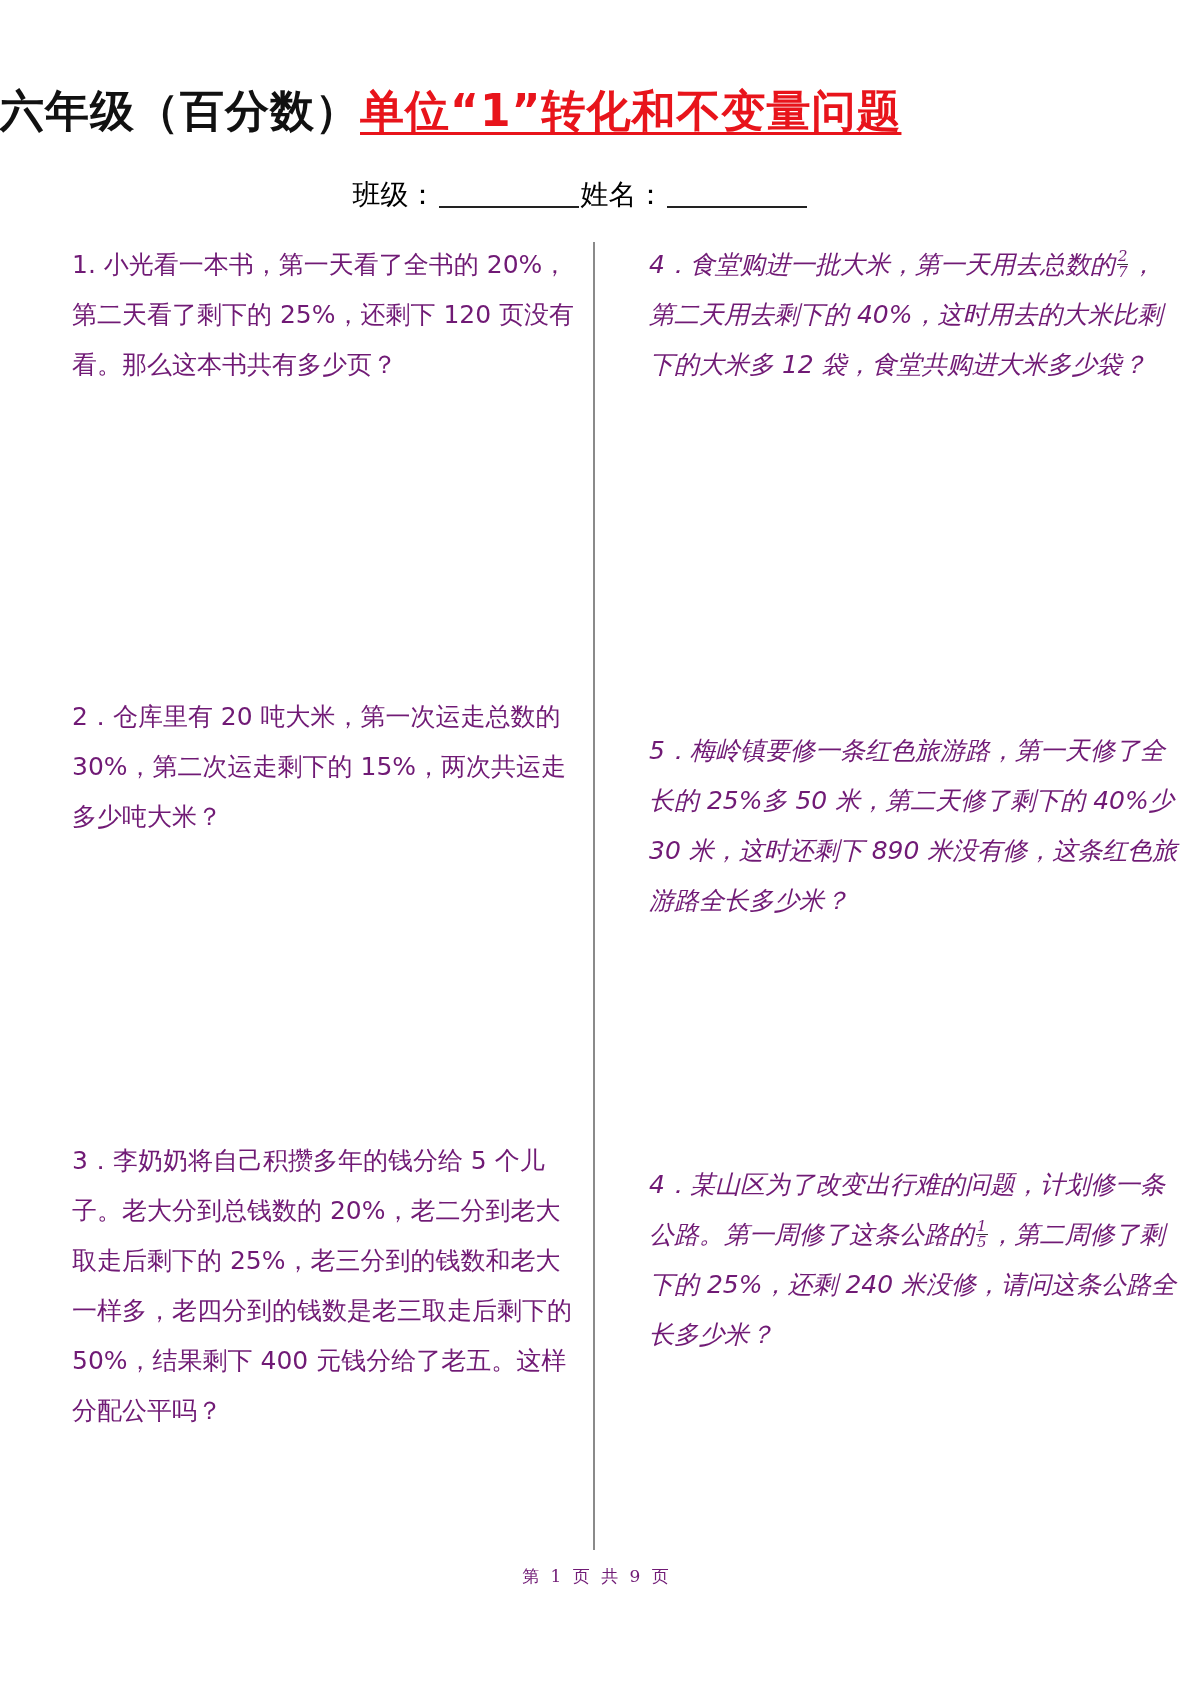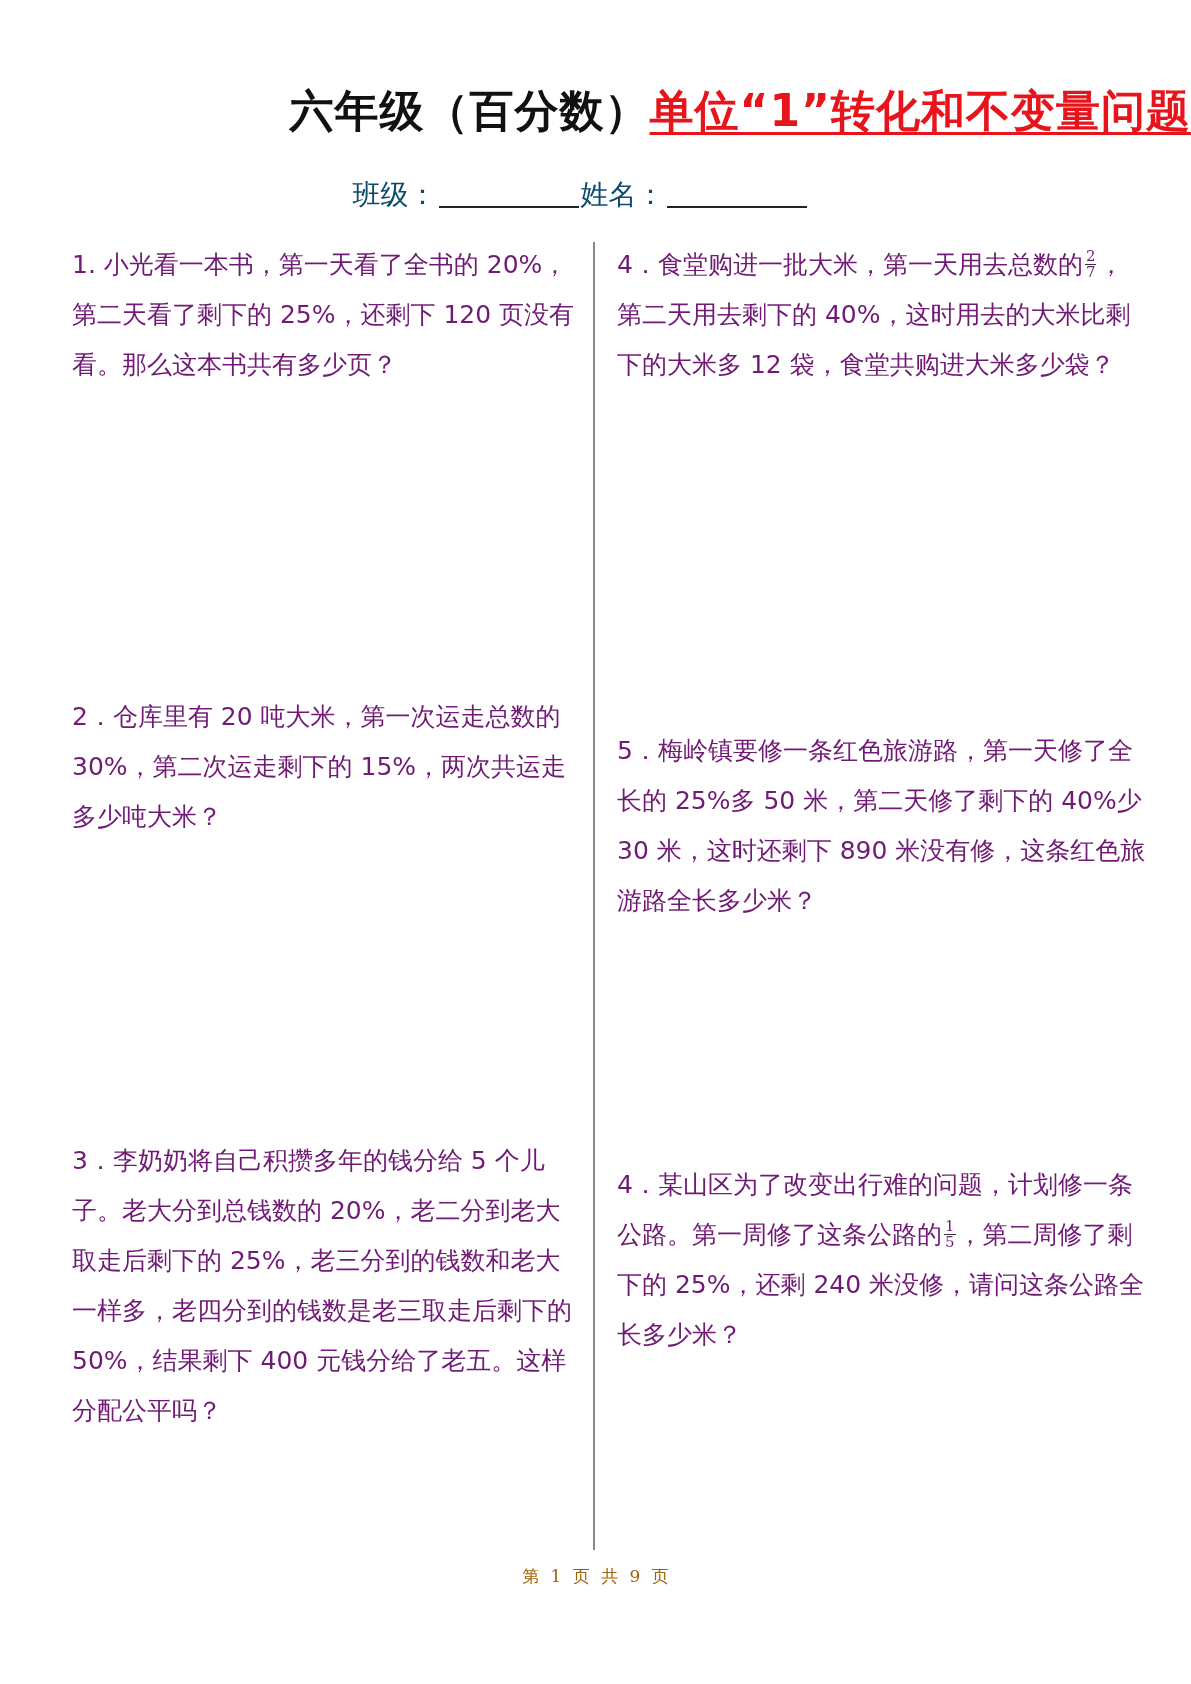--- a/index.html
+++ b/index.html
@@ -9,41 +9,41 @@
       position: relative;
       overflow: hidden;
       font-family: "DejaVu Sans", "Liberation Sans", sans-serif;
       color: #1a1a1a;
     }
     .title {
       position: absolute;
       top: 82px;
       left: 0;
       width: 1191px;
-      text-align: right;
+      text-align: left;
       font-size: 44px;
       font-weight: bold;
       letter-spacing: 1px;
       white-space: nowrap;
     }
     .title .t-black { color: #111111; }
     .title .t-red {
       color: #e8141b;
       text-decoration: underline;
       text-decoration-thickness: 3px;
       text-underline-offset: 6px;
     }
     .info {
       position: absolute;
       top: 176px;
       left: 0;
       width: 1161px;
       text-align: center;
       font-size: 28px;
-      color: #0c4a6e;
+      color: #000000;
       white-space: nowrap;
     }
     .blank {
       display: inline-block;
       width: 140px;
       border-bottom: 2px solid #222;
       height: 28px;
       vertical-align: -4px;
       margin: 0 2px;
     }
@@ -55,21 +55,21 @@
       height: 1308px;
       background: #8a8a8a;
     }
     .q {
       position: absolute;
       font-size: 25px;
       line-height: 50px;
       color: #701a75;
     }
     .q.left { left: 72px; width: 512px; }
-    .q.right { left: 617px; width: 530px; }
+    .q.right { left: 649px; width: 530px; font-style: italic; }
     .frac {
       display: inline-block;
       vertical-align: middle;
       text-align: center;
       font-family: "DejaVu Serif", "Liberation Serif", serif;
       font-size: 15px;
       line-height: 15px;
       margin: 0 2px;
       position: relative;
       top: -2px;
@@ -77,21 +77,21 @@
     .frac .num { display: block; border-bottom: 1px solid #333; padding: 0 1px; }
     .frac .den { display: block; padding: 0 1px; }
     .footer {
       position: absolute;
       top: 1565px;
       left: 0;
       width: 1191px;
       text-align: center;
       font-family: "DejaVu Serif", "Liberation Serif", serif;
       font-size: 17px;
-      color: #a16207;
+      color: #701a75;
       word-spacing: 6px;
     }
   </style>
 </head>
 <body>
 
 <div class="title">
   <span class="t-black">六年级（百分数）</span><span class="t-red">单位“1”转化和不变量问题</span>
 </div>
 

